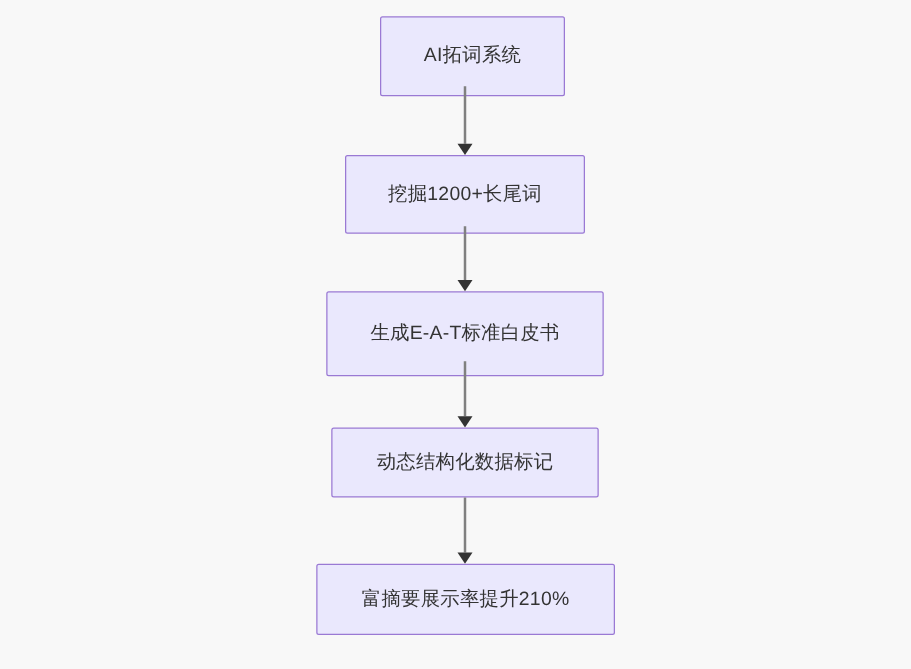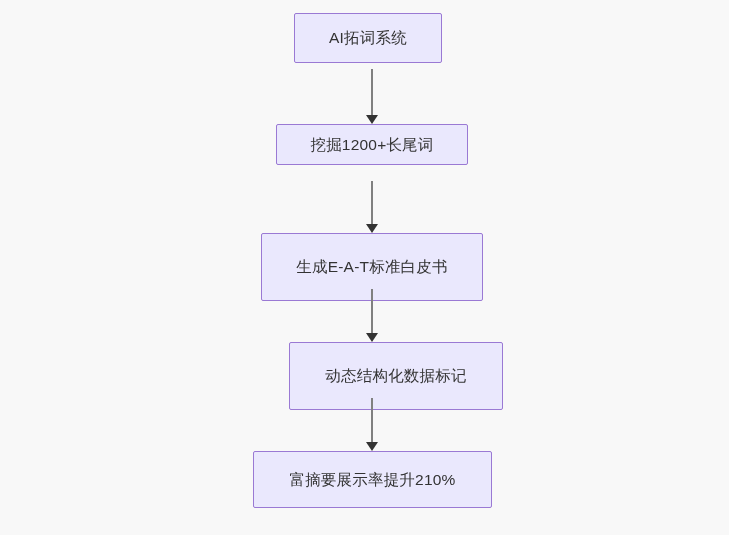--- a/index.html
+++ b/index.html
@@ -59,48 +59,48 @@
     border-left: 6px solid transparent;
     border-right: 6px solid transparent;
     border-top: 9px solid #333333;
   }
 </style>
 </head>
 <body>
 
 <div id="flowchart">
 
-  <div class="node" style="left:294px; top:13px; width:148px; height:50px;">
+  <div class="node" style="left:304px; top:13px; width:148px; height:64px;">
     <span class="node-label">AI拓词系统</span>
   </div>
 
   <div class="edge" style="left:361px; top:69px; height:55px;">
     <div class="edge-line" style="height:46px;"></div>
     <div class="edge-arrow"></div>
   </div>
 
-  <div class="node" style="left:276px; top:124px; width:192px; height:41px;">
+  <div class="node" style="left:276px; top:124px; width:192px; height:63px;">
     <span class="node-label">挖掘1200+长尾词</span>
   </div>
 
   <div class="edge" style="left:361px; top:181px; height:52px;">
     <div class="edge-line" style="height:43px;"></div>
     <div class="edge-arrow"></div>
   </div>
 
   <div class="node" style="left:261px; top:233px; width:222px; height:68px;">
     <span class="node-label">生成E-A-T标准白皮书</span>
   </div>
 
   <div class="edge" style="left:361px; top:289px; height:53px;">
     <div class="edge-line" style="height:44px;"></div>
     <div class="edge-arrow"></div>
   </div>
 
-  <div class="node" style="left:265px; top:342px; width:214px; height:68px;margin-left:24px;">
+  <div class="node" style="left:265px; top:342px; width:214px; height:56px;">
     <span class="node-label">动态结构化数据标记</span>
   </div>
 
   <div class="edge" style="left:361px; top:398px; height:53px;">
     <div class="edge-line" style="height:44px;"></div>
     <div class="edge-arrow"></div>
   </div>
 
   <div class="node" style="left:253px; top:451px; width:239px; height:57px;">
     <span class="node-label">富摘要展示率提升210%</span>

